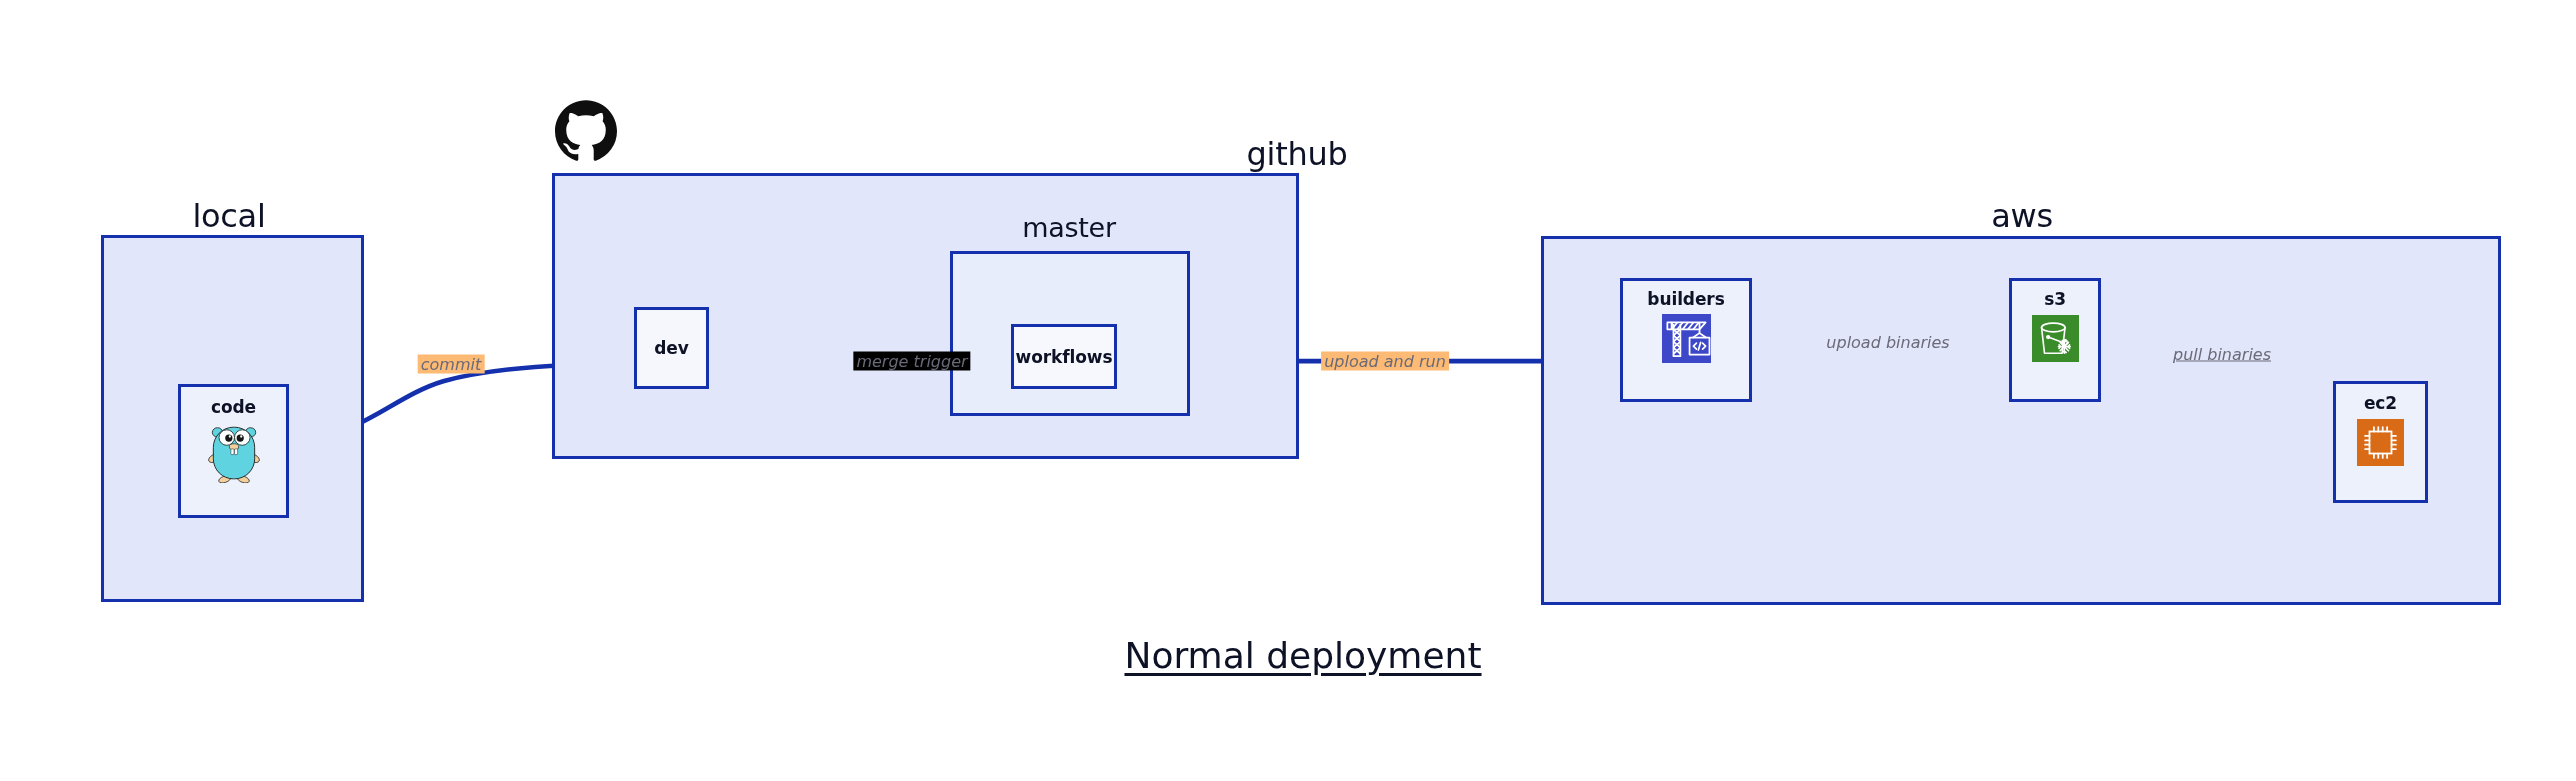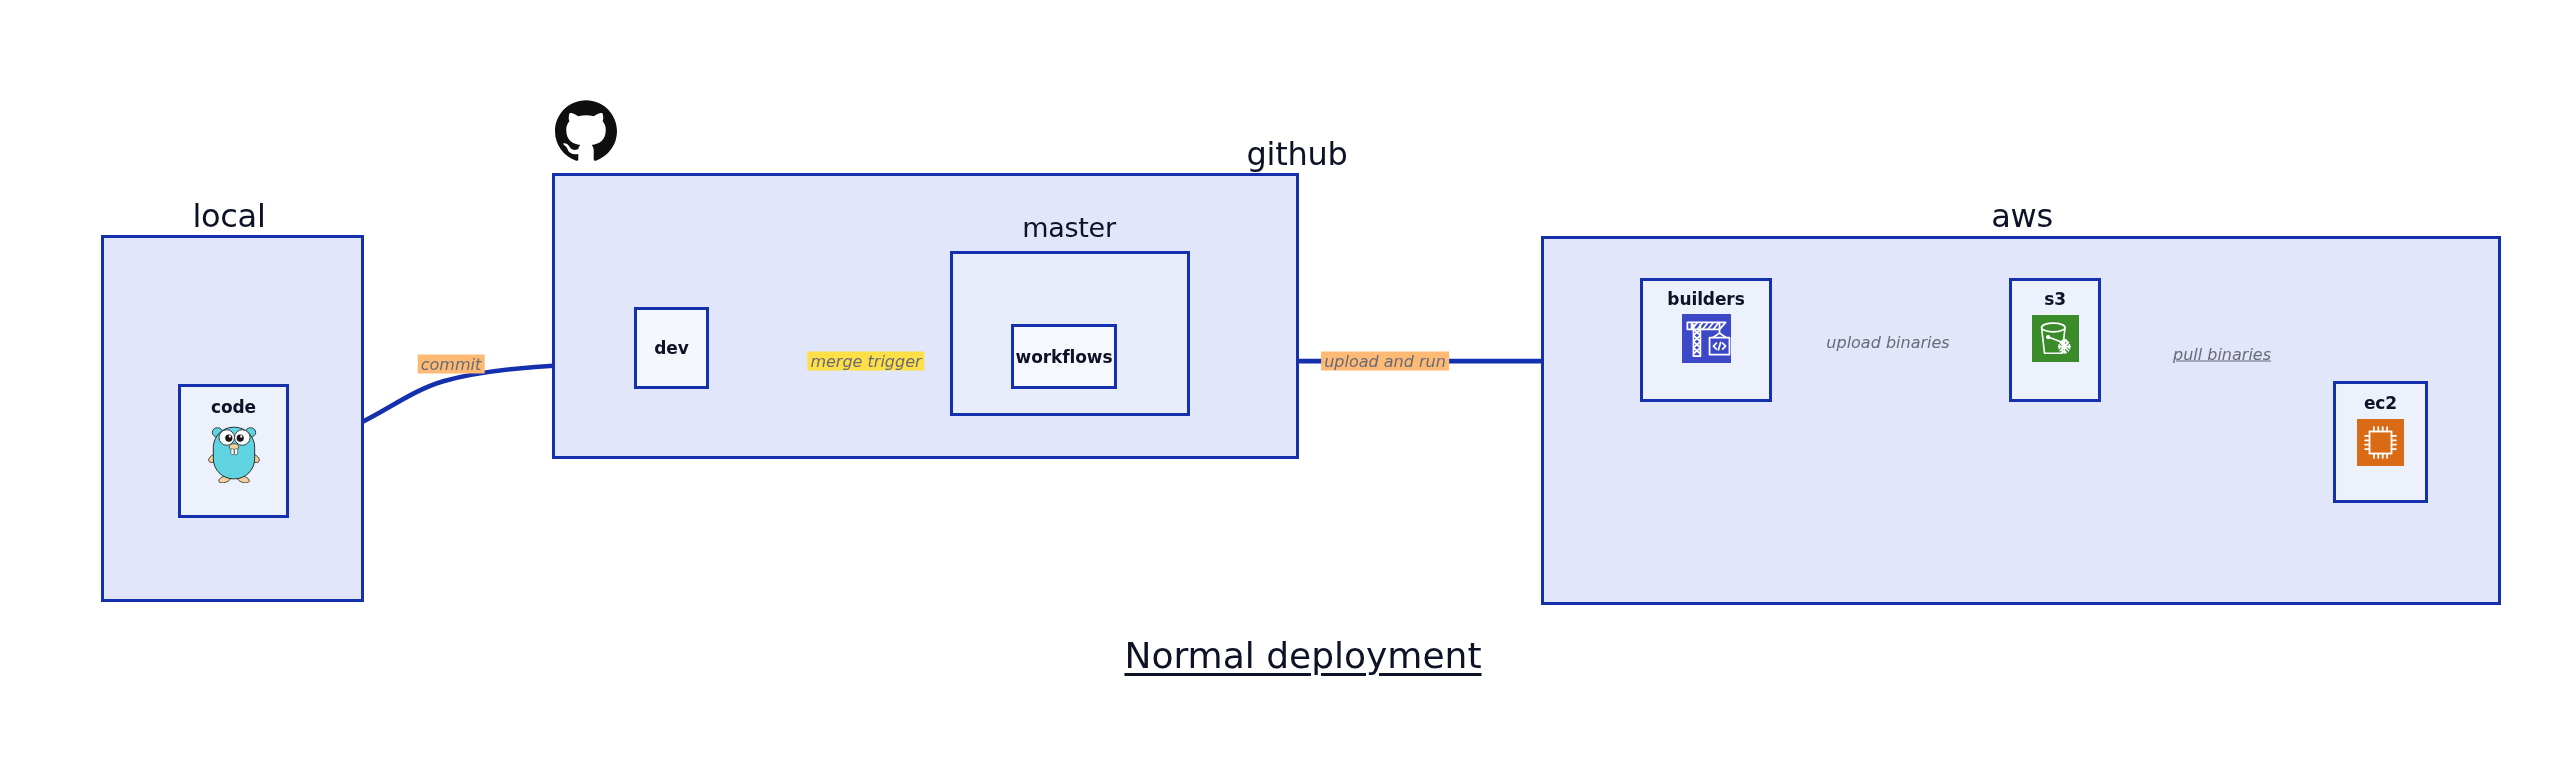--- a/index.html
+++ b/index.html
@@ -79,21 +79,21 @@
     position: absolute;
     color: #6a6a78;
     font-size: 16px;
     font-style: italic;
     white-space: nowrap;
     transform: translate(-50%, -50%);
     background: transparent;
     font-family: "DejaVu Sans", sans-serif;
   }
   .edge-label.on-white { background: #fdba74; padding: 0 3.1px; }
-  .edge-label.on-gh    { background: #fde047; padding: 0 3.1px; }
+  .edge-label.on-gh    { background: #000000; padding: 0 3.1px; margin-left: 46px; }
   .edge-label.on-aws   { background: #e2e6fa; padding: 0 3.1px; }
 
   
   #caption {
     position: absolute;
     color: #0d1226;
     font-size: 36px;
     font-weight: 400;
     text-decoration: underline;
     text-underline-offset: 5.2px;
@@ -208,21 +208,21 @@
 
   <div class="node-box plain" style="left:1011px; top:324px; width:106px; height:65px; background:#f7f8fd;">
     <div class="node-title">workflows</div>
   </div>
 
   <div class="group-label" style="left:2022px; top:197px;">aws</div>
 
   <div class="group-box" style="left:1541px; top:236px; width:960px; height:369px;">
   </div>
 
-  <div class="node-box" style="left:1620px; top:278px; width:132px; height:124px; padding-top:8.2px;margin-left:20px;">
+  <div class="node-box" style="left:1620px; top:278px; width:132px; height:124px; padding-top:8.2px;">
     <div class="node-title">builders</div>
     <span class="node-icon" style="margin-top:5.2px;">
       <svg width="49" height="49" viewBox="0 0 64 64" xmlns="http://www.w3.org/2000/svg">
         <rect x="0" y="0" width="64" height="64" fill="#3c48c8"></rect>
         <g stroke="#ffffff" stroke-width="2.3" fill="none" stroke-linejoin="round">
 
           <rect x="7" y="11" width="5.5" height="9"></rect>
 
           <path d="M13 11 L57 11 L49 20 L13 20 Z"></path>
           <path d="M13 20 L20 11 M20 20 L27 11 M27 20 L34 11 M34 20 L41 11 M41 20 L48 11"></path>

